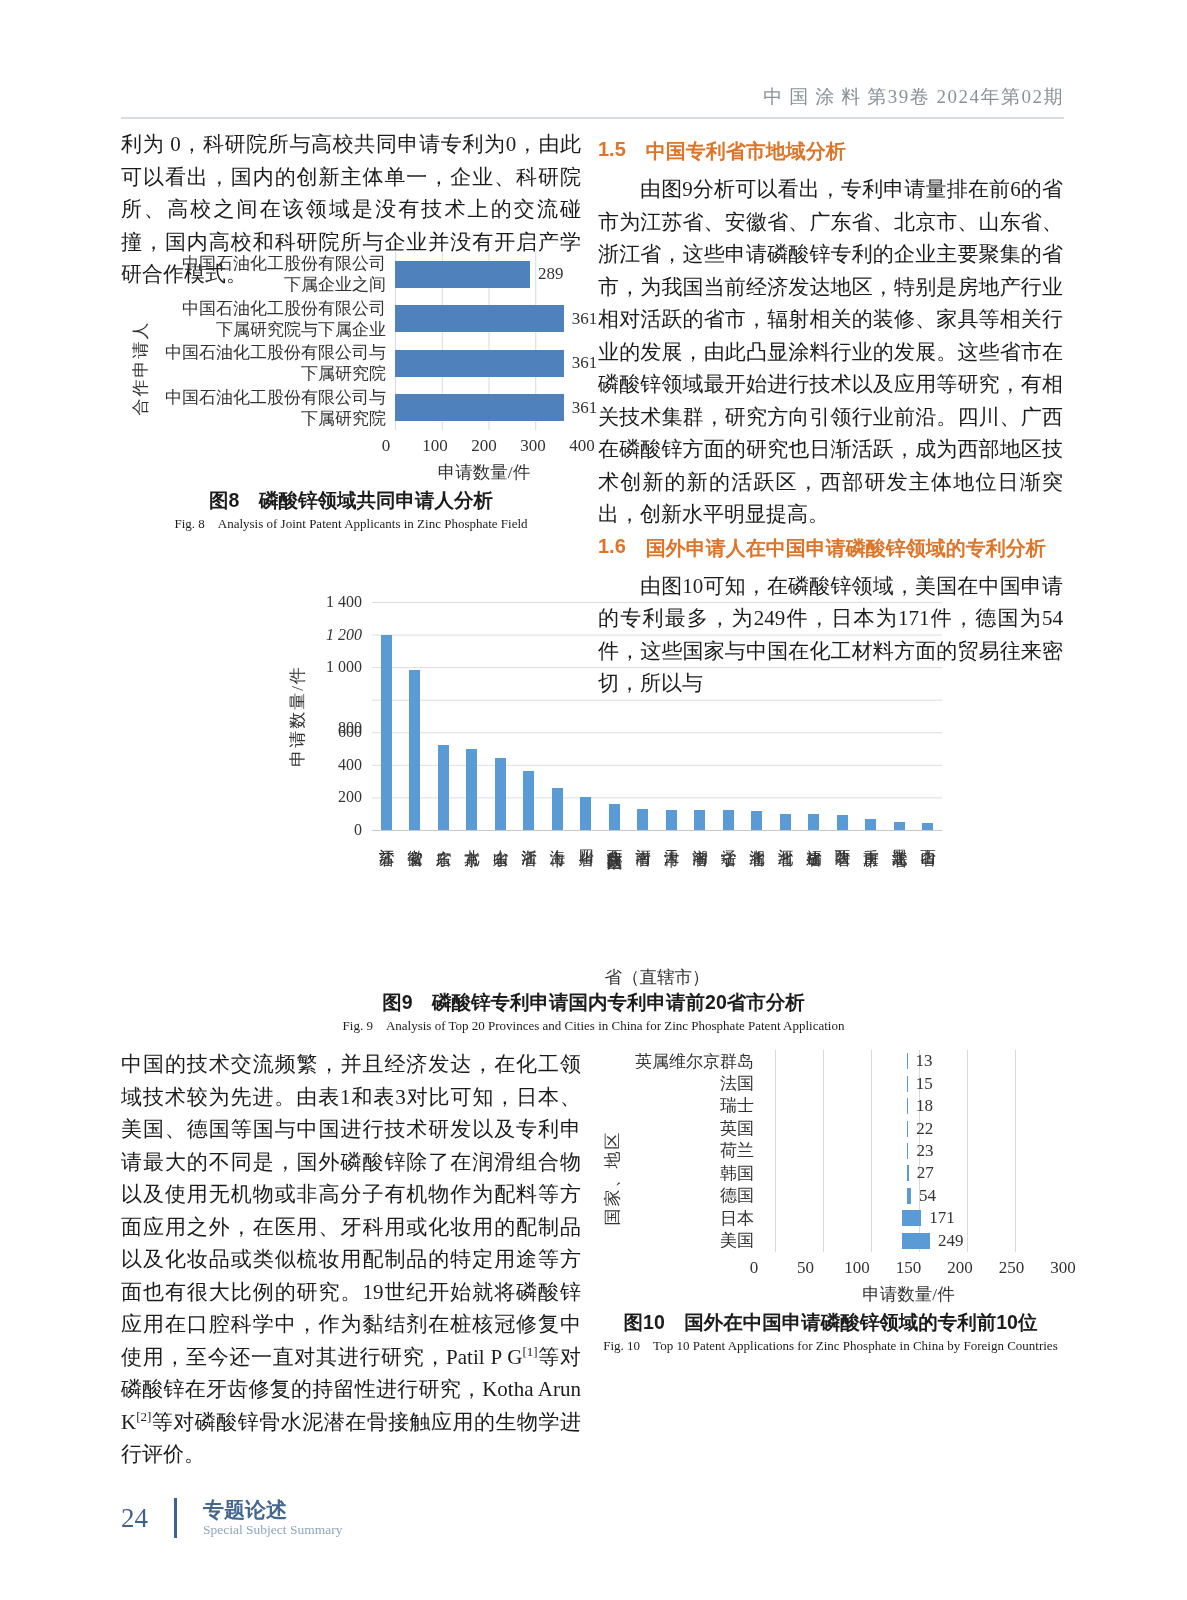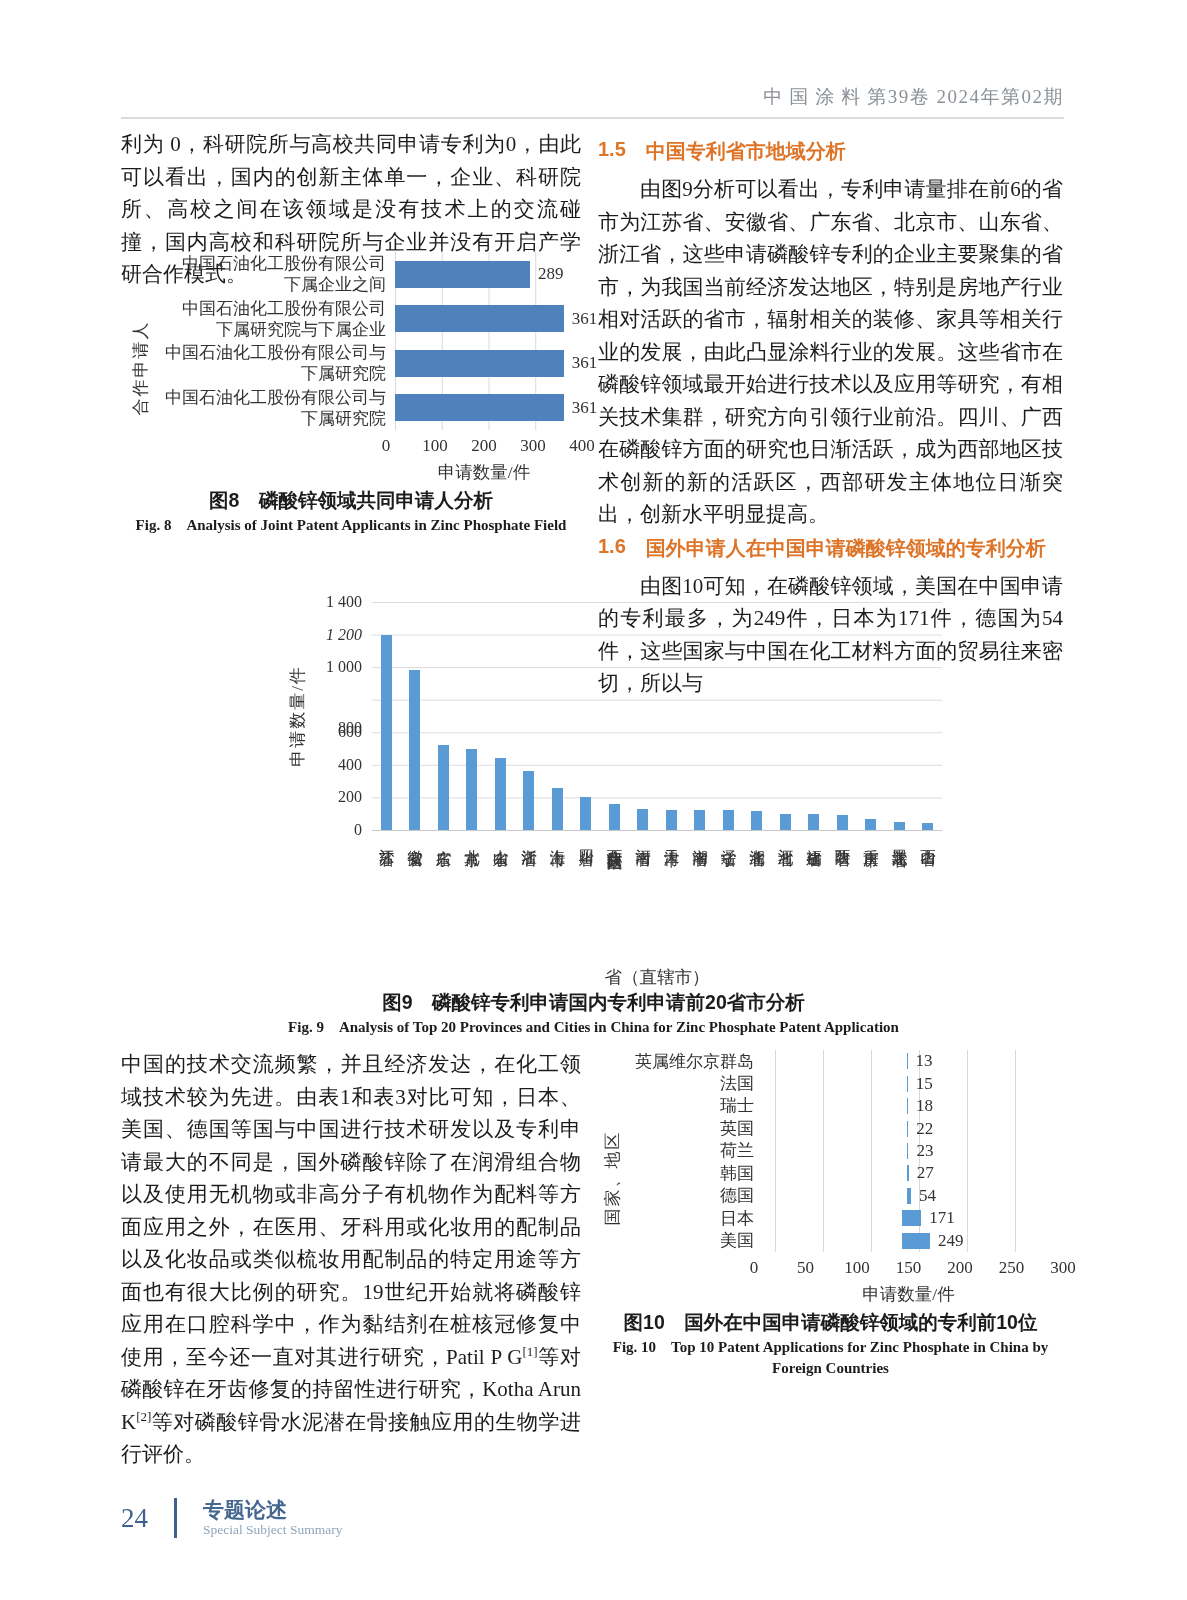--- a/index.html
+++ b/index.html
@@ -24,22 +24,22 @@
   .bottom-left   { position:absolute; left:121px; top:1048px; width:460px; }
 
   .sec-head { display:flex; gap:20px; color:#dd7428;
               font-family:"Liberation Sans", sans-serif; font-weight:bold;
               font-size:20px; margin:4px 0 8px 0; }
 
   
   .figcap { text-align:center; }
   .figcap-cn { font-family:"Liberation Sans", sans-serif; font-weight:bold;
                font-size:19.5px; line-height:1.5; }
-  .figcap-en { font-family:"Liberation Serif", serif; font-weight:bold;
-               font-size:15px; line-height:1.4;text-align:center; }
+  .figcap-en { font-family:"Liberation Serif", serif; font-weight:normal;
+               font-size:13px; line-height:1.4;text-align:center; }
 
   .fig8     { position:absolute; left:126px; top:252px; width:456px; }
   .fig8cap  { position:absolute; left:121px; top:486px; width:460px; }
   .fig9     { position:absolute; left:282px; top:602px; width:660px; }
   .fig9cap  { position:absolute; left:121px; top:988px; width:945px; }
   .fig10    { position:absolute; left:598px; top:1050px; width:465px; }
   .fig10cap { position:absolute; left:598px; top:1308px; width:465px; }
 
   
   .hchart { display:flex; font-size:17px; color:#333; }

